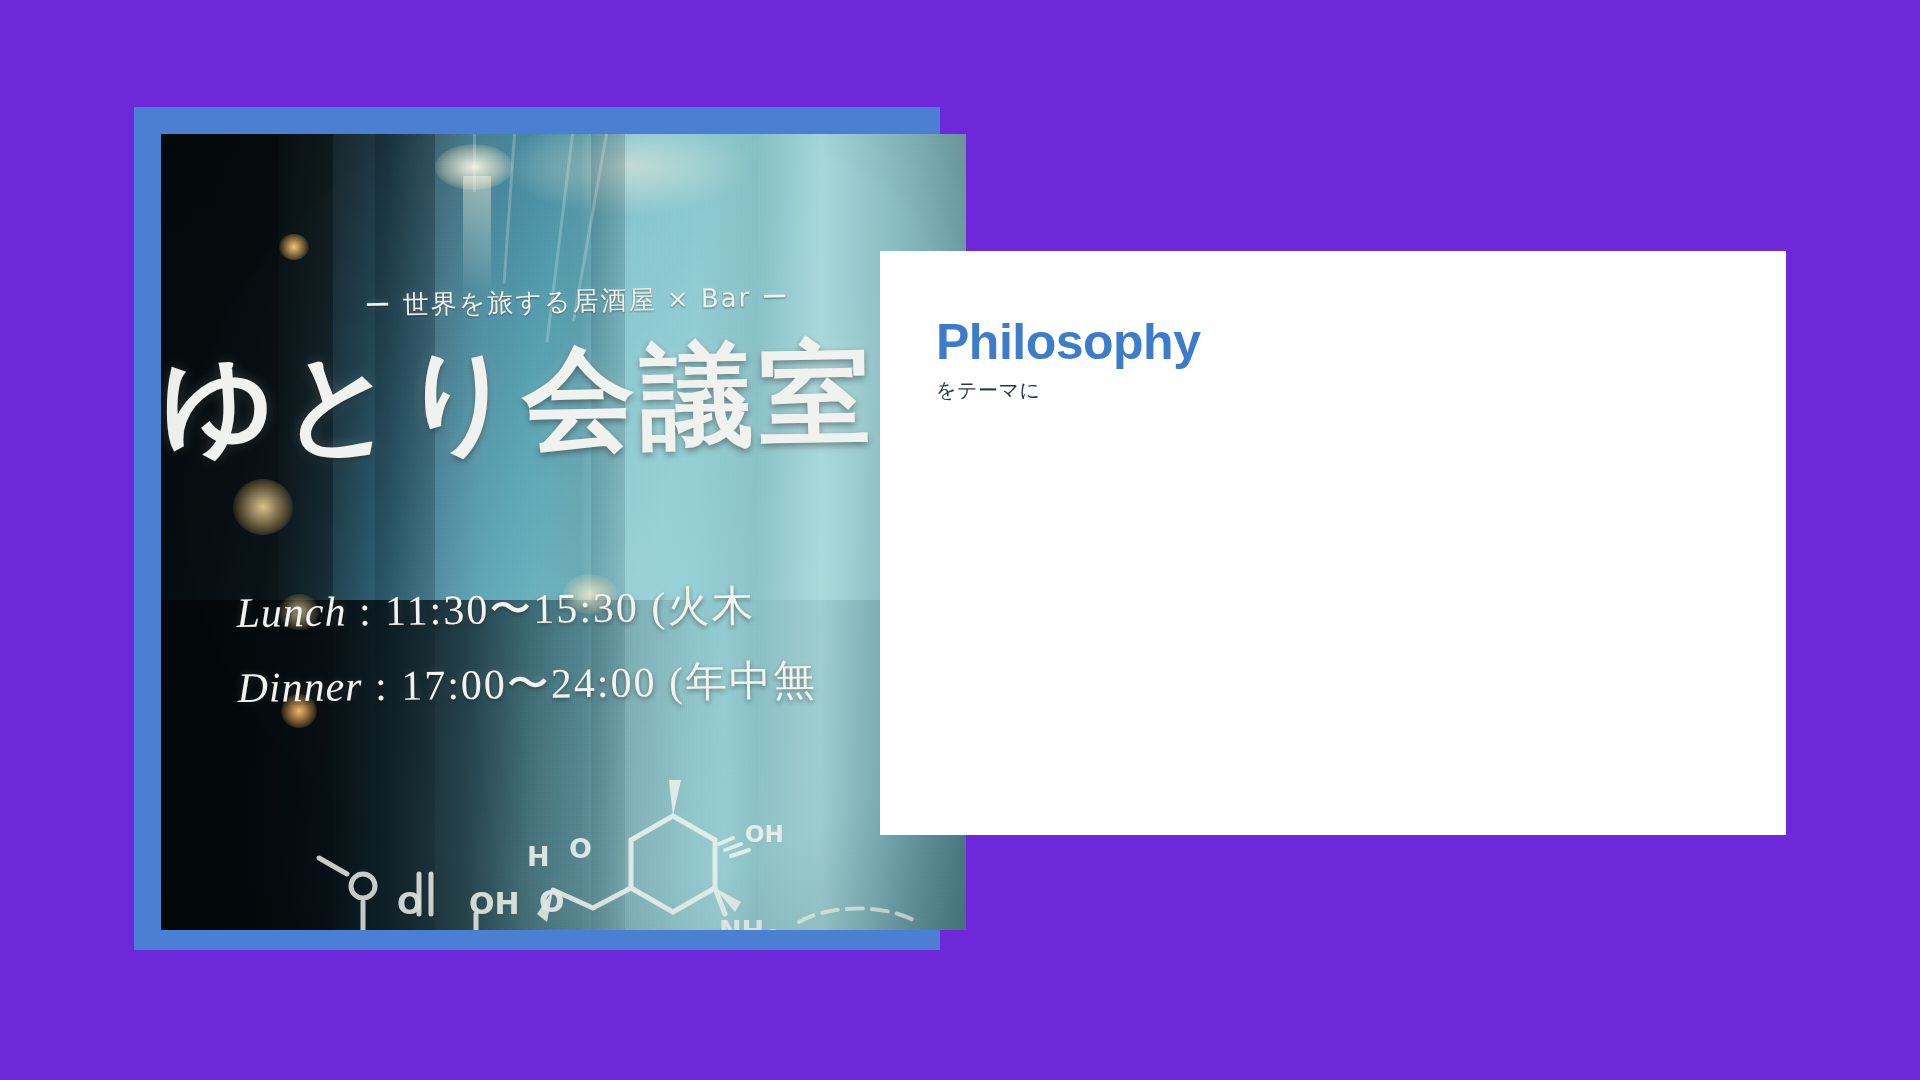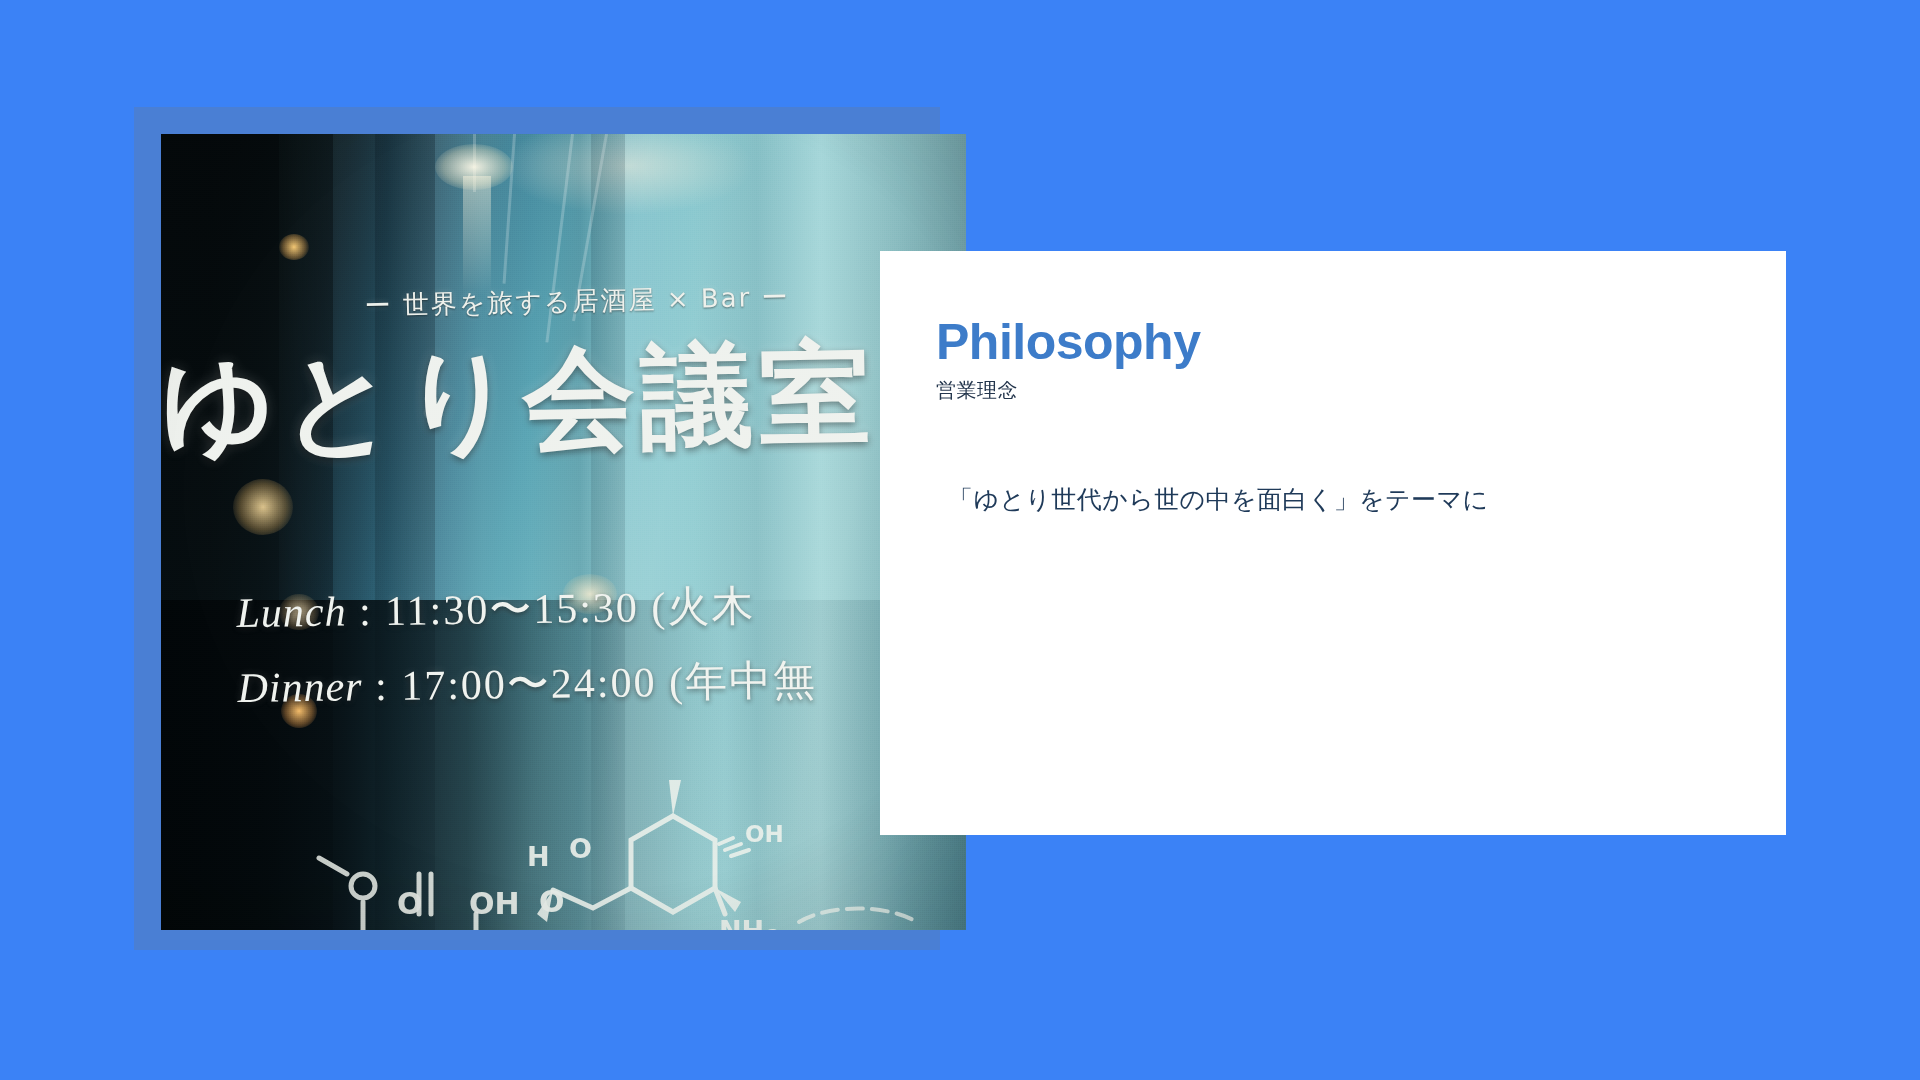--- a/index.html
+++ b/index.html
@@ -13,21 +13,21 @@
     overflow: hidden;
     background: #d5e2f7;
     font-family: "Liberation Sans", "DejaVu Sans", sans-serif;
     position: relative;
   }
 
   
   #page {
     position: absolute;
     inset: 0;
-    background: #3b82f6;
+    background: #6d28d9;
   }
 
   
   .photo-frame {
     position: absolute;
     left: 134px;
     top: 107px;
     width: 806px;
     height: 843px;
     background: #4a7fd4;
@@ -357,21 +357,20 @@
       </div>
 
       <div class="ph-vignette"></div>
       <div class="ph-grain"></div>
     </div>
   </div>
 
   <div class="info-card">
     <div class="card-inner">
       <h1 class="card-title">Philosophy</h1>
-      <p class="card-subtitle">営業理念</p>
+      <p class="card-subtitle">をテーマに</p>
 
       <div class="card-body">
-        <span class="line">「ゆとり世代から世の中を面白く」をテーマに</span>
       </div>
     </div>
   </div>
 
 </div>
 
 </body></html>

